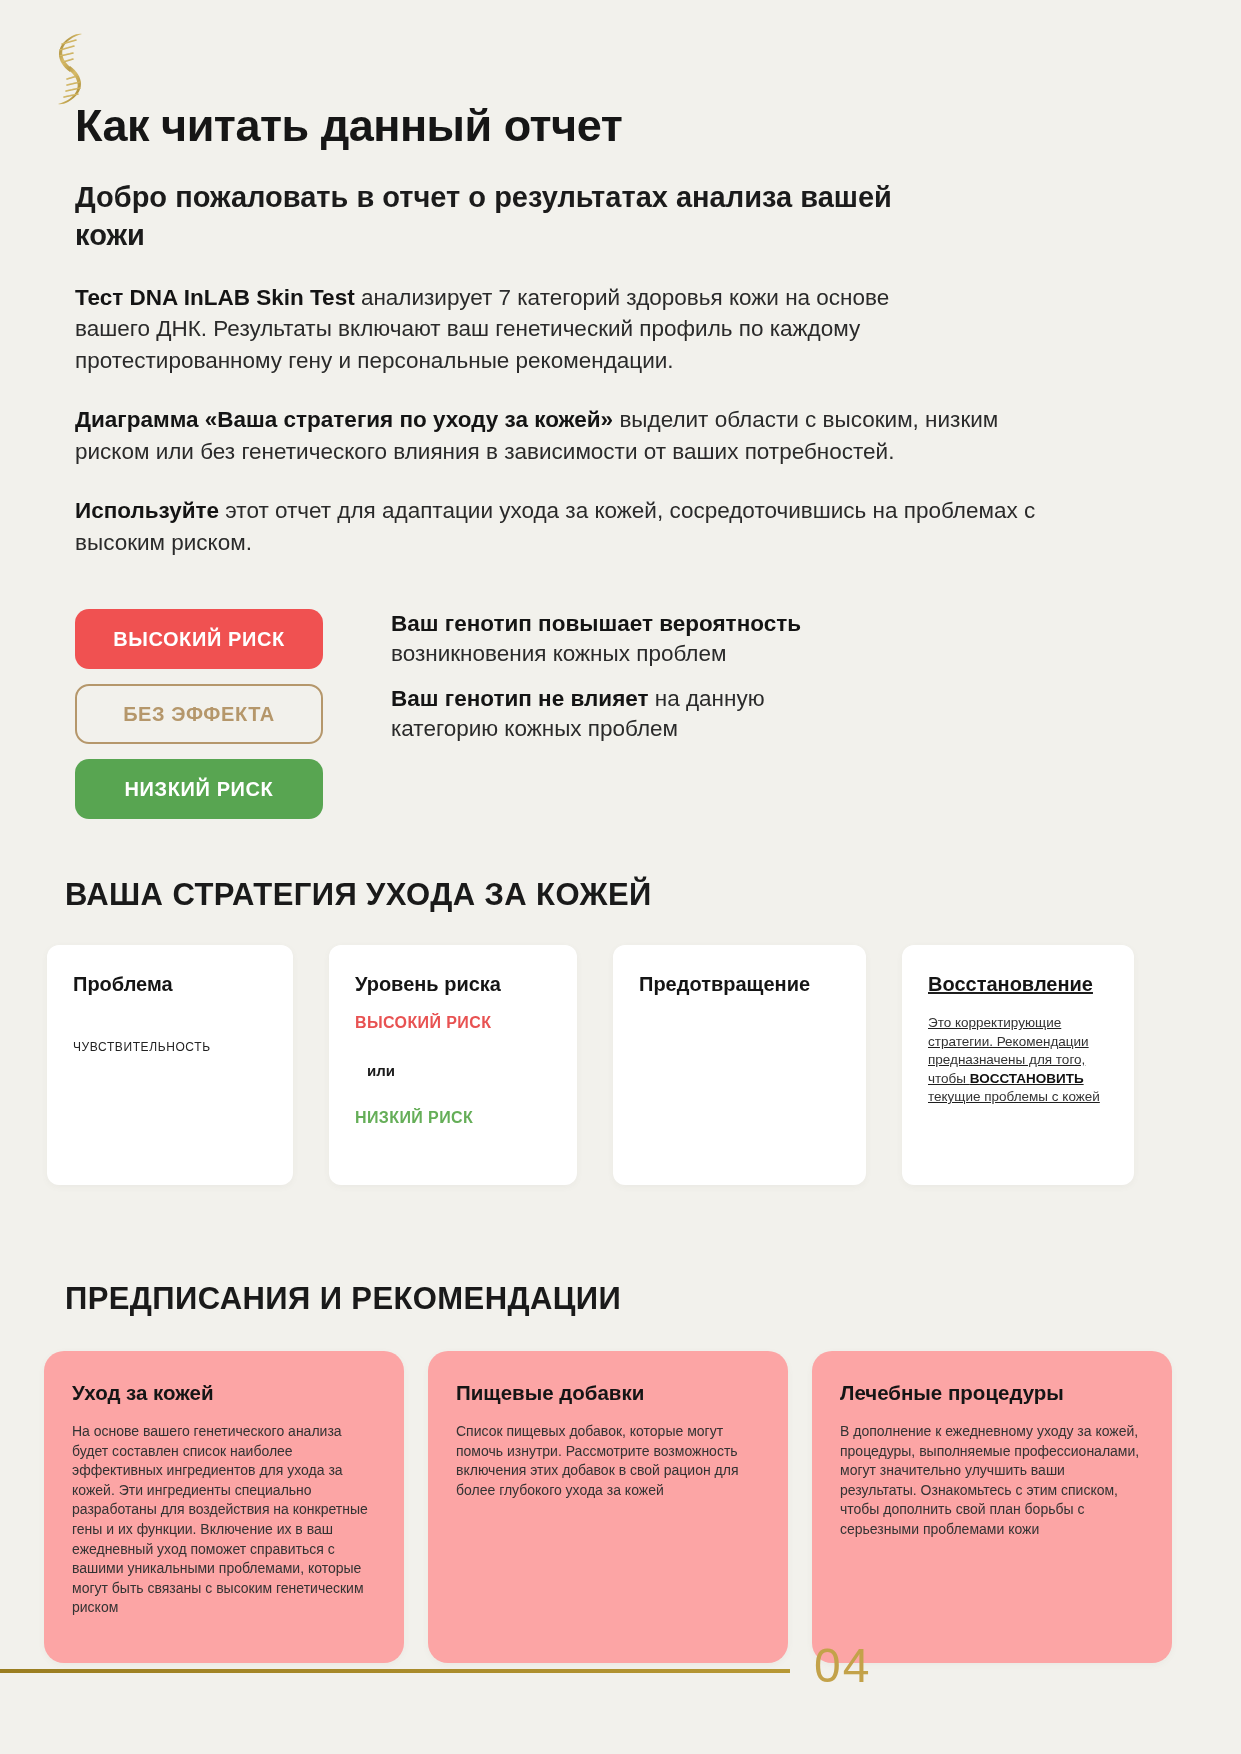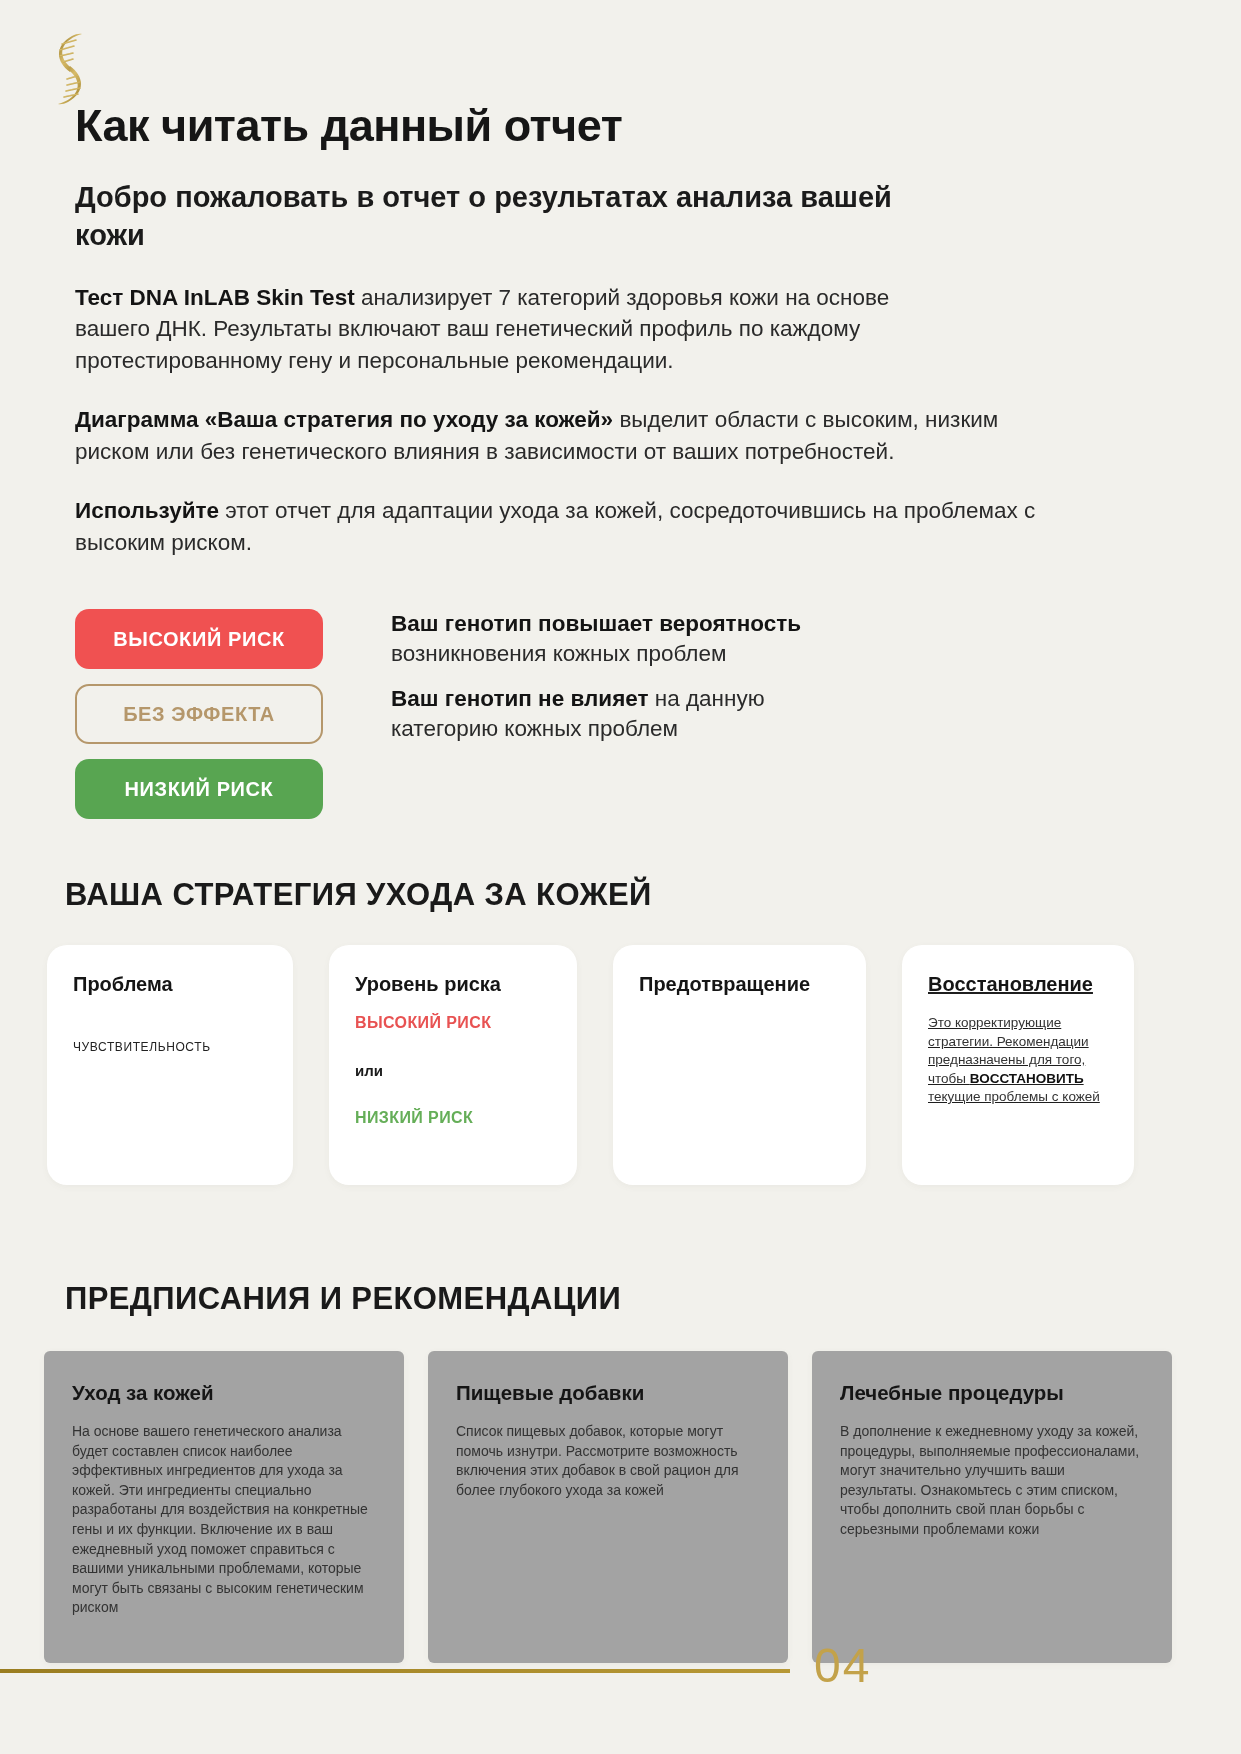--- a/index.html
+++ b/index.html
@@ -89,21 +89,21 @@
   }
   .section-heading.second{ margin-top:96px; }
   
   .strategy-cards{
     margin:32px 0 0 -28px;
     display:flex;
     align-items:stretch;
   }
   .scard{
     background:#ffffff;
-    border-radius:20px;
+    border-radius:12px;
     padding:28px 24px 24px 26px;
     box-sizing:border-box;
     box-shadow:0 2px 6px rgba(120,115,95,0.06);
     min-height:240px;
   }
   .scard + .scard{ margin-left:36px; }
   .sc1{ width:246px; }
   .sc2{ width:248px; }
   .sc3{ width:253px; }
   .sc4{ width:232px;text-decoration:underline; }
@@ -113,37 +113,37 @@
     color:#151515;
     margin:0 0 18px 0;
   }
   .scard-label{
     font-size:12px;
     letter-spacing:0.6px;
     color:#222222;
     margin-top:44px;
   }
   .risk-high-label{ color:#e85252; font-weight:700; font-size:16px; letter-spacing:0.4px;}
-  .risk-or-label{ color:#1a1a1a; font-weight:700; font-size:15px; margin:30px 0; }
+  .risk-or-label{ color:#1a1a1a; font-weight:700; font-size:15px; margin:30px 12px; }
   .risk-low-label{ color:#65ae58; font-weight:700; font-size:16px; letter-spacing:0.4px;}
   .scard-body{
     font-size:13.5px;
     line-height:1.37;
     color:#333333;
   }
   .scard-body b{ color:#111111; }
   
   .rx-cards{
     margin:34px 0 0 -31px;
     display:flex;
     align-items:stretch;
   }
   .rxcard{
-    background:#a3a3a3;
-    border-radius:6px;
+    background:#fca5a5;
+    border-radius:20px;
     width:360px;
     min-height:312px;
     padding:30px 28px 23px 28px;
     box-sizing:border-box;
     box-shadow:0 2px 6px rgba(120,115,95,0.06);
   }
   .rxcard + .rxcard{ margin-left:24px; }
   .rxcard-title{
     font-size:20.5px;
     font-weight:700;

